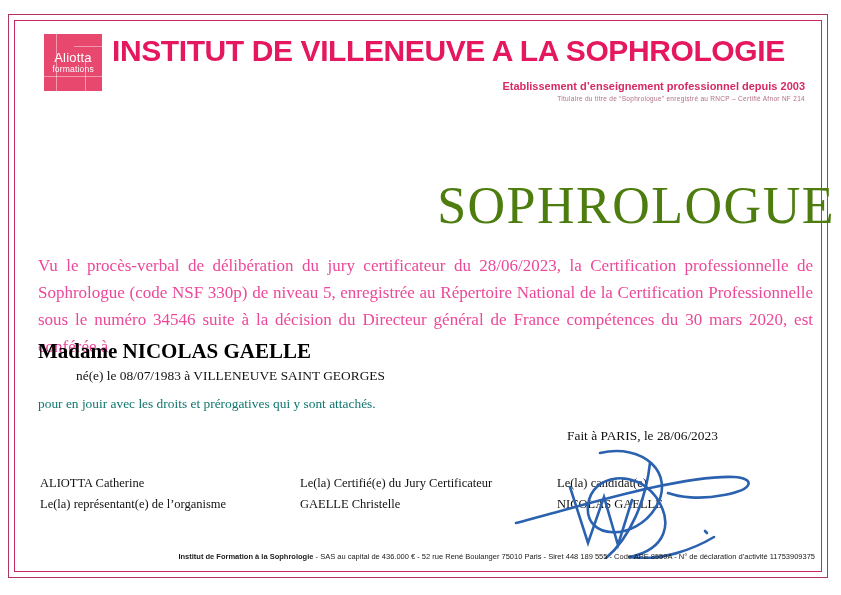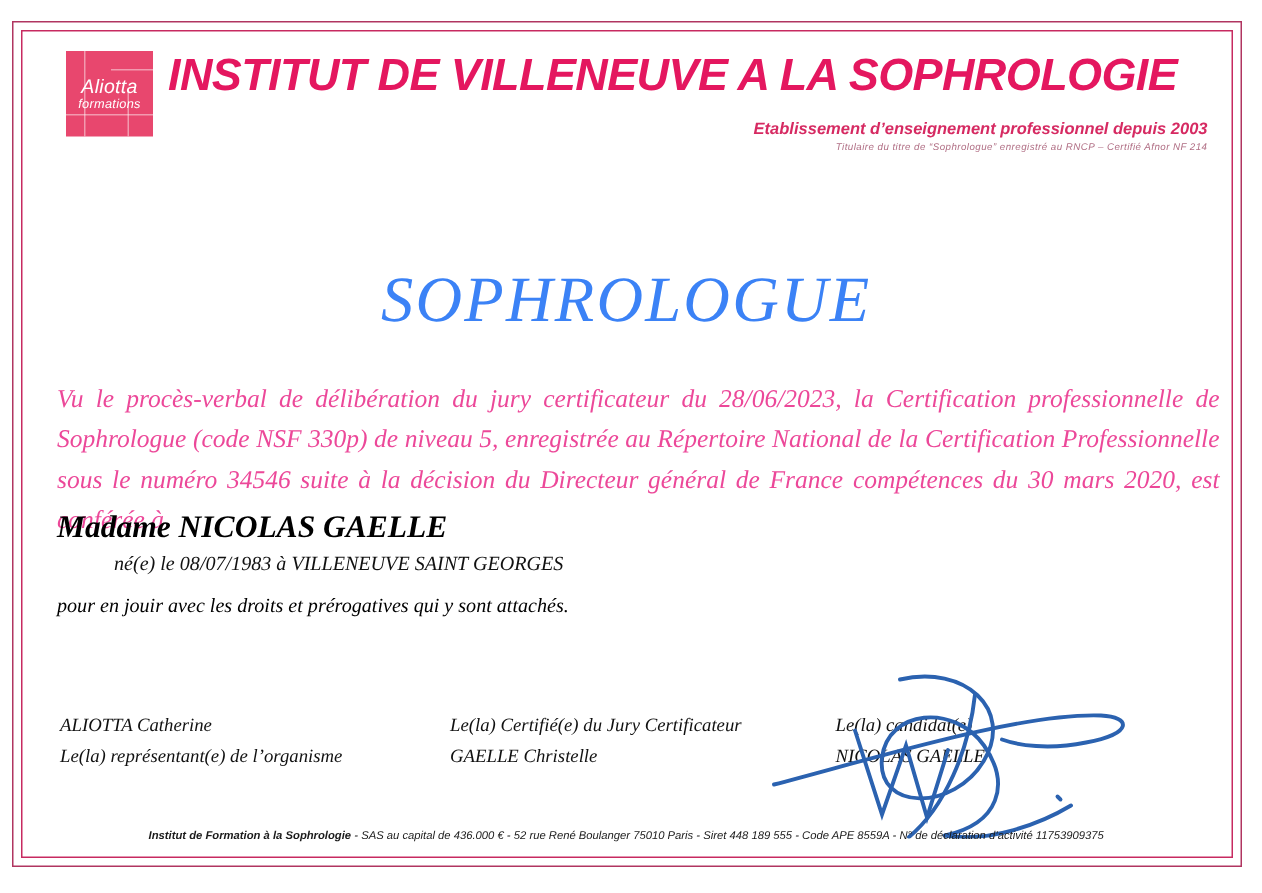--- a/index.html
+++ b/index.html
@@ -5,21 +5,20 @@
   * { margin: 0; padding: 0; box-sizing: border-box; }
   html, body { background: #ffffff; }
   .page {
     position: relative;
     width: 835px;
     height: 595px;
     background: #ffffff;
     overflow: hidden;
     font-family: "Liberation Serif", serif;
     color: #1a1a1a;
-    font-style: italic;
   }
   .frame-outer {
     position: absolute;
     left: 8px; right: 7px; top: 14px; bottom: 17px;
     border: 1.6px solid #b03560;
     pointer-events: none;
   }
   .frame-inner {
     position: absolute;
     left: 14px; right: 13px; top: 20px; bottom: 23px;
@@ -81,24 +80,24 @@
     position: absolute;
     left: 0; right: 0; top: 147px;
     text-align: center;
     font-size: 21px;
     letter-spacing: 0.6px;
     color: #111111;
   }
   .cert-title {
     position: absolute;
     left: 0; right: 0; top: 176px;
-    text-align: center;
-    font-size: 43px;
+    text-align: right;
+    font-size: 52px;
     letter-spacing: 1.5px;
-    color: #3b82f6;
+    color: #4d7c0f;
   }
   .body-text {
     position: absolute;
     left: 38px; top: 252px;
     width: 775px;
     font-size: 17px;
     line-height: 27px;
     text-align: justify;
     color: #ec4899;
   }
@@ -113,21 +112,21 @@
     position: absolute;
     left: 38px; top: 368px;
     font-size: 13.4px;
     color: #111111;
     margin-left: 38px;
   }
   .rights {
     position: absolute;
     left: 38px; top: 396px;
     font-size: 13.4px;
-    color: #000000;
+    color: #0f766e;
   }
   .place-date {
     position: absolute;
     left: 567px; top: 428px;
     font-size: 13.4px;
     color: #111111;
   }
   .sig-col {
     position: absolute;
     top: 473px;
@@ -140,21 +139,21 @@
   .sig-col-3 { left: 557px; }
   .signature-svg {
     position: absolute;
     left: 508px; top: 445px;
     width: 258px; height: 114px;
     pointer-events: none;
   }
   .footer {
     position: absolute;
     left: 20px; right: 20px; top: 552px;
-    text-align: center;
+    text-align: right;
     font-family: "Liberation Sans", sans-serif;
     font-size: 7.5px;
     color: #1a1a1a;
     white-space: nowrap;
   }
   .footer .org { font-weight: bold; }
 </style>
 </head>
 <body>
 
@@ -177,20 +176,21 @@
   <div class="subtitle">Etablissement d’enseignement professionnel depuis 2003</div>
   <div class="subsubtitle">Titulaire du titre de “Sophrologue” enregistré au RNCP – Certifié Afnor NF 214</div>
 
   <div class="cert-title">SOPHROLOGUE</div>
 
   <p class="body-text">Vu le procès-verbal de délibération du jury certificateur du 28/06/2023, la Certification professionnelle de Sophrologue (code NSF 330p) de niveau 5, enregistrée au Répertoire National de la Certification Professionnelle sous le numéro 34546 suite à la décision du Directeur général de France compétences du 30 mars 2020, est conférée à</p>
 
   <div class="recipient">Madame NICOLAS GAELLE</div>
   <div class="birth">né(e) le 08/07/1983 à VILLENEUVE SAINT GEORGES</div>
   <div class="rights">pour en jouir avec les droits et prérogatives qui y sont attachés.</div>
+  <div class="place-date">Fait à PARIS, le 28/06/2023</div>
 
   <div class="sig-col sig-col-1">
     <div>ALIOTTA Catherine</div>
     <div>Le(la) représentant(e) de l’organisme</div>
   </div>
   <div class="sig-col sig-col-2">
     <div>Le(la) Certifié(e) du Jury Certificateur</div>
     <div>GAELLE Christelle</div>
   </div>
   <div class="sig-col sig-col-3">

